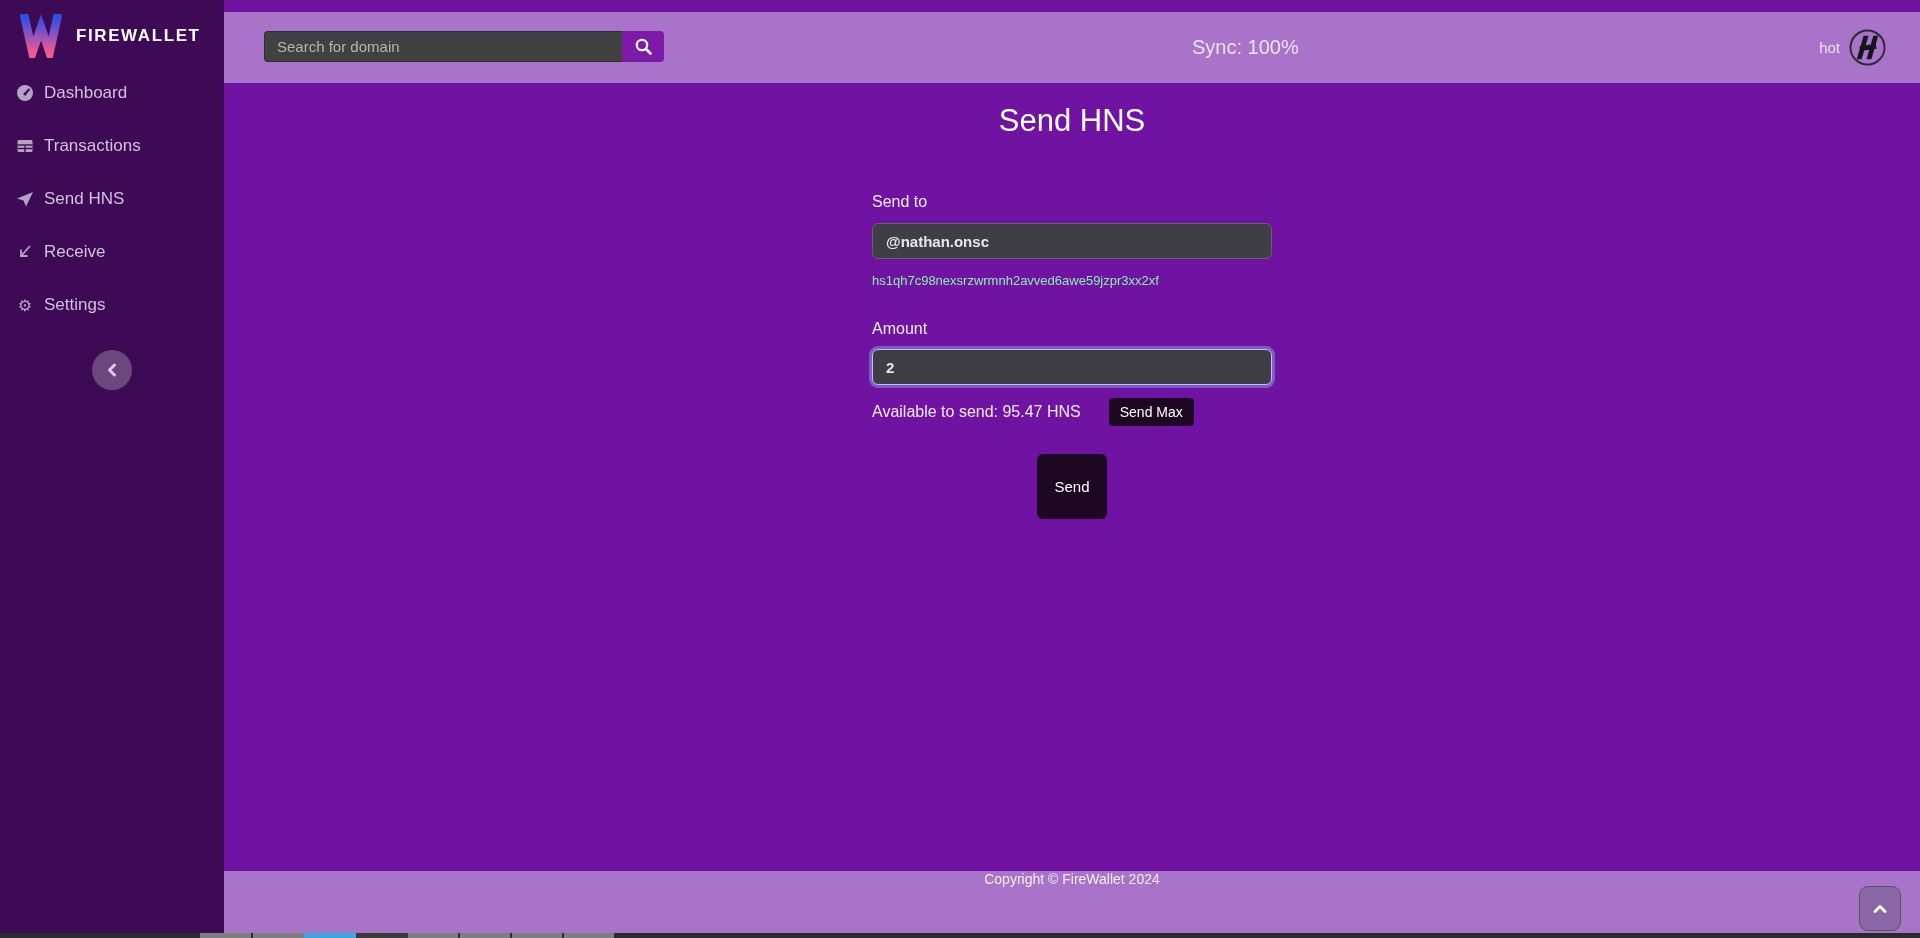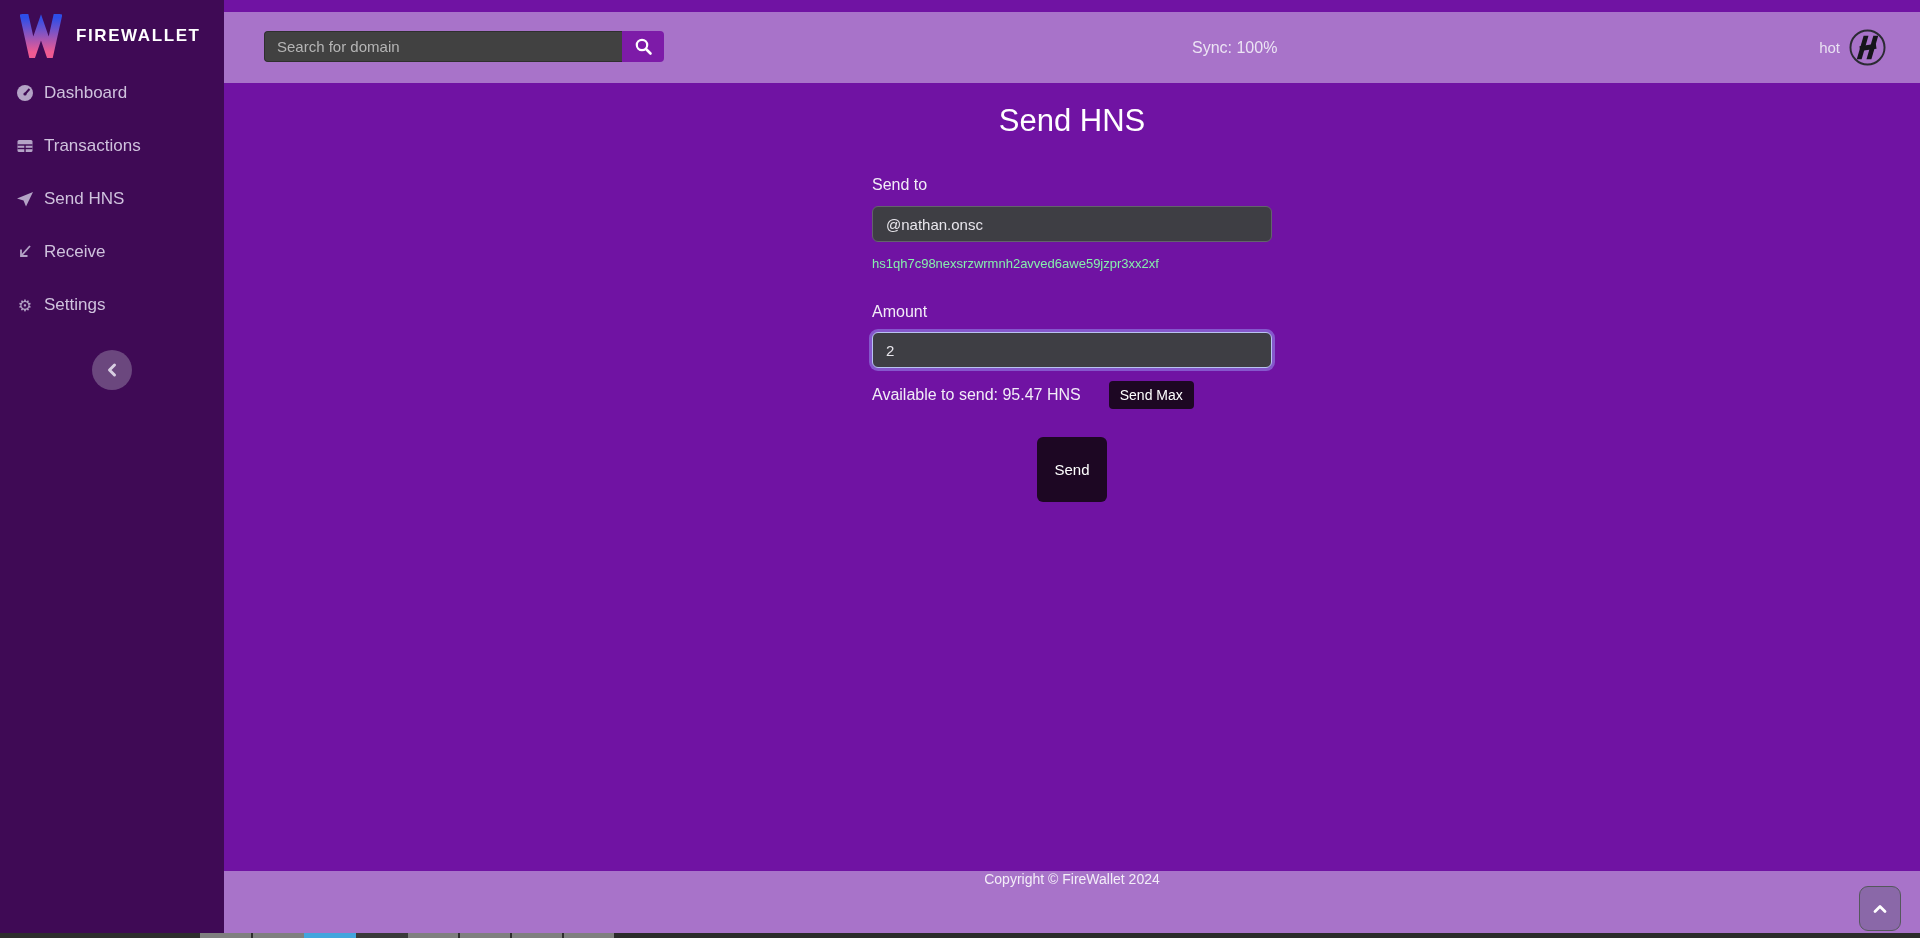--- a/index.html
+++ b/index.html
@@ -30,36 +30,36 @@
   .topbar { position:relative; height:71px; background:#a873c9; flex:0 0 auto; }
   .search-wrap { position:absolute; left:40px; top:19px; height:31px; display:flex; }
   .search-input { width:358px; height:31px; background:#414141; border:1px solid #2f2f2f;
                   border-right:none; border-radius:4px 0 0 4px; color:#c9c9c9;
                   font-size:15px; padding:0 12px; outline:none; }
   .search-input::placeholder { color:#b5b5b5; }
   .search-btn { width:42px; height:31px; background:#7d1ba8; border:none;
                 border-radius:0 4px 4px 0; display:flex; align-items:center;
                 justify-content:center; cursor:pointer; }
   .sync-text { position:absolute; left:968px; top:0; height:71px; display:flex;
-               align-items:center; color:#ece4f4; font-size:16px; }
+               align-items:center; color:#ece4f4; font-size:20px; }
   .wallet-group { position:absolute; right:34px; top:0; height:71px; display:flex;
                   align-items:center; gap:9px; }
   .wallet-tag { color:#e9e1f2; font-size:15px; }
   .hns-avatar { width:37px; height:37px; cursor:pointer; }
 
   
   .main { flex:1 1 auto; background:#7013a3; position:relative; }
   .page-title { margin-top:21px; text-align:center; color:#ffffff; font-size:31px;
                 font-weight:400; line-height:33px; }
   .form-col { width:400px; margin:0 auto; }
-  .field-label { margin-top:39px; color:#f2ecf7; font-size:16px; height:20px; }
+  .field-label { margin-top:56px; color:#f2ecf7; font-size:16px; height:20px; }
   .field-label.second { margin-top:29px; }
   .text-input { margin-top:10px; width:400px; height:36px; background:#3e3e44;
                 border:1px solid #63636b; border-radius:6px; color:#e8e6ec;
-                font-size:15px; padding:0 13px; outline:none; display:block; }
+                font-size:15px; padding:0 13px; outline:none; display:block;font-weight:bold; }
   .text-input.focused { margin-top:9px; border:1px solid #b9c2f2;
                         box-shadow:0 0 0 3px rgba(160,170,255,0.45); }
   .resolved-address { margin-top:14px; color:#86efac; font-size:13px; height:18px; }
   .avail-row { margin-top:13px; display:flex; align-items:center; }
   .avail-text { color:#f2ecf7; font-size:16px; }
   .send-max-btn { margin-left:28px; background:#1d0723; color:#ffffff; border:none;
                   border-radius:4px; font-size:14px; padding:6px 11px; cursor:pointer; }
   .send-row { margin-top:28px; text-align:center; }
   .send-btn { background:#1d0723; color:#ffffff; border:none; border-radius:6px;
               font-size:15px; padding:24px 17px; cursor:pointer; }

